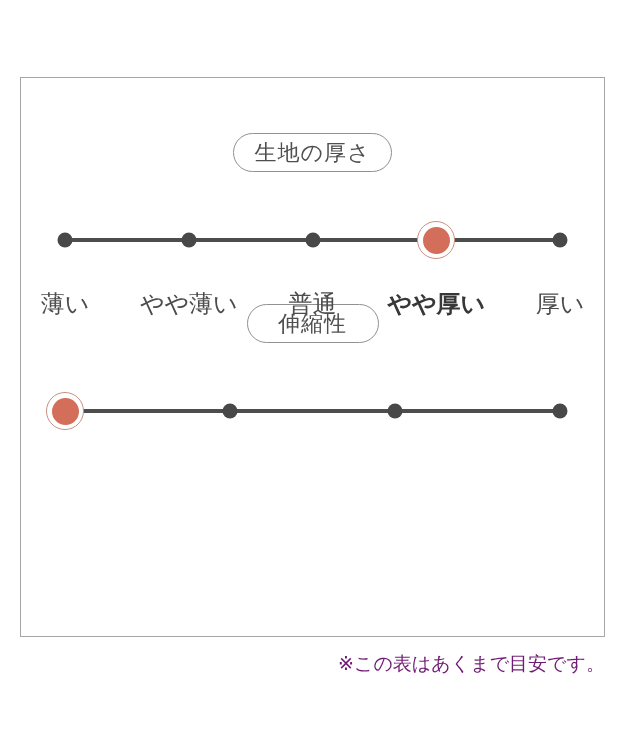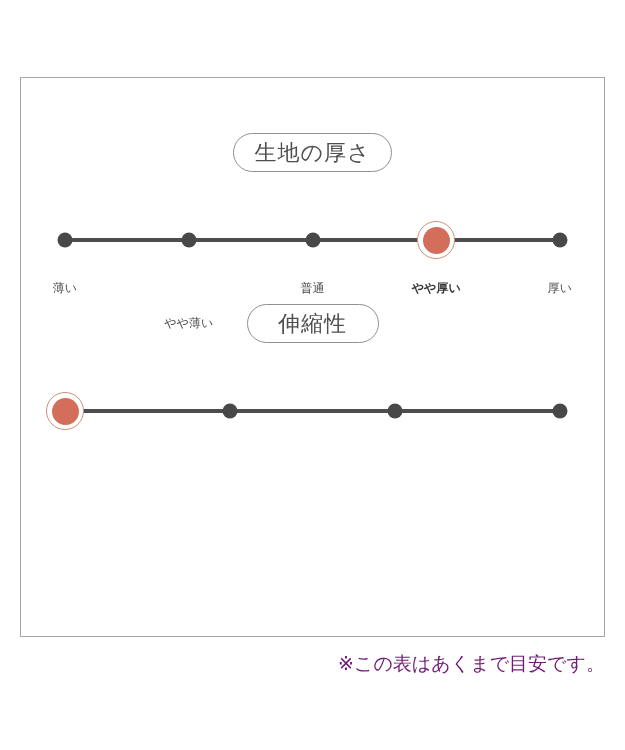--- a/index.html
+++ b/index.html
@@ -81,24 +81,24 @@
     border-radius: 50%;
     background: #d26e59;
   }
   .labels {
     position: relative;
     height: 30px;
     margin: 14px 44px 0 44px;
   }
   .lab {
     position: absolute;
-    top: 0;
+    top: 16px;
     transform: translateX(-50%);
     white-space: nowrap;
-    font-size: 12px;
+    font-size: 24px;
     line-height: 28px;
     color: #4c4c4c;
   }
   .lab.selected {
     font-weight: 700;
     color: #383838;
   }
   .note {
     position: absolute;
     top: 649px;
@@ -126,21 +126,21 @@
       <span class="dot" style="left: 0%;"></span>
           <span class="dot" style="left: 25%;"></span>
           <span class="dot" style="left: 50%;"></span>
           <span class="dot selected" style="left: 75%;">
             <span class="fill"></span>
           </span>
           <span class="dot" style="left: 100%;"></span>
         </div>
       <div class="labels">
           <span class="lab" style="left: 0%;">薄い</span>
-          <span class="lab" style="left: 25%; margin-top: 35px;">やや薄い</span>
+          <span class="lab" style="left: 25%;">やや薄い</span>
           <span class="lab" style="left: 50%;">普通</span>
           <span class="lab selected" style="left: 75%;">やや厚い</span>
           <span class="lab" style="left: 100%;">厚い</span>
         </div>
     </section>
 
     <section class="section-2">
       <div class="pill-row">
         <div class="pill">
           <span>伸縮性</span>

